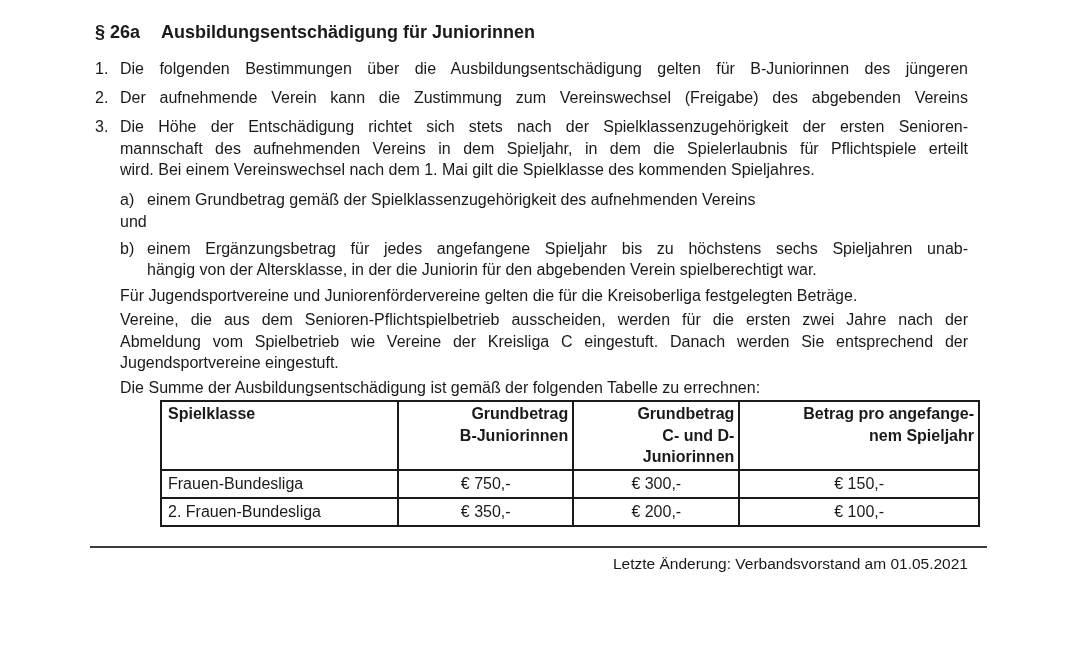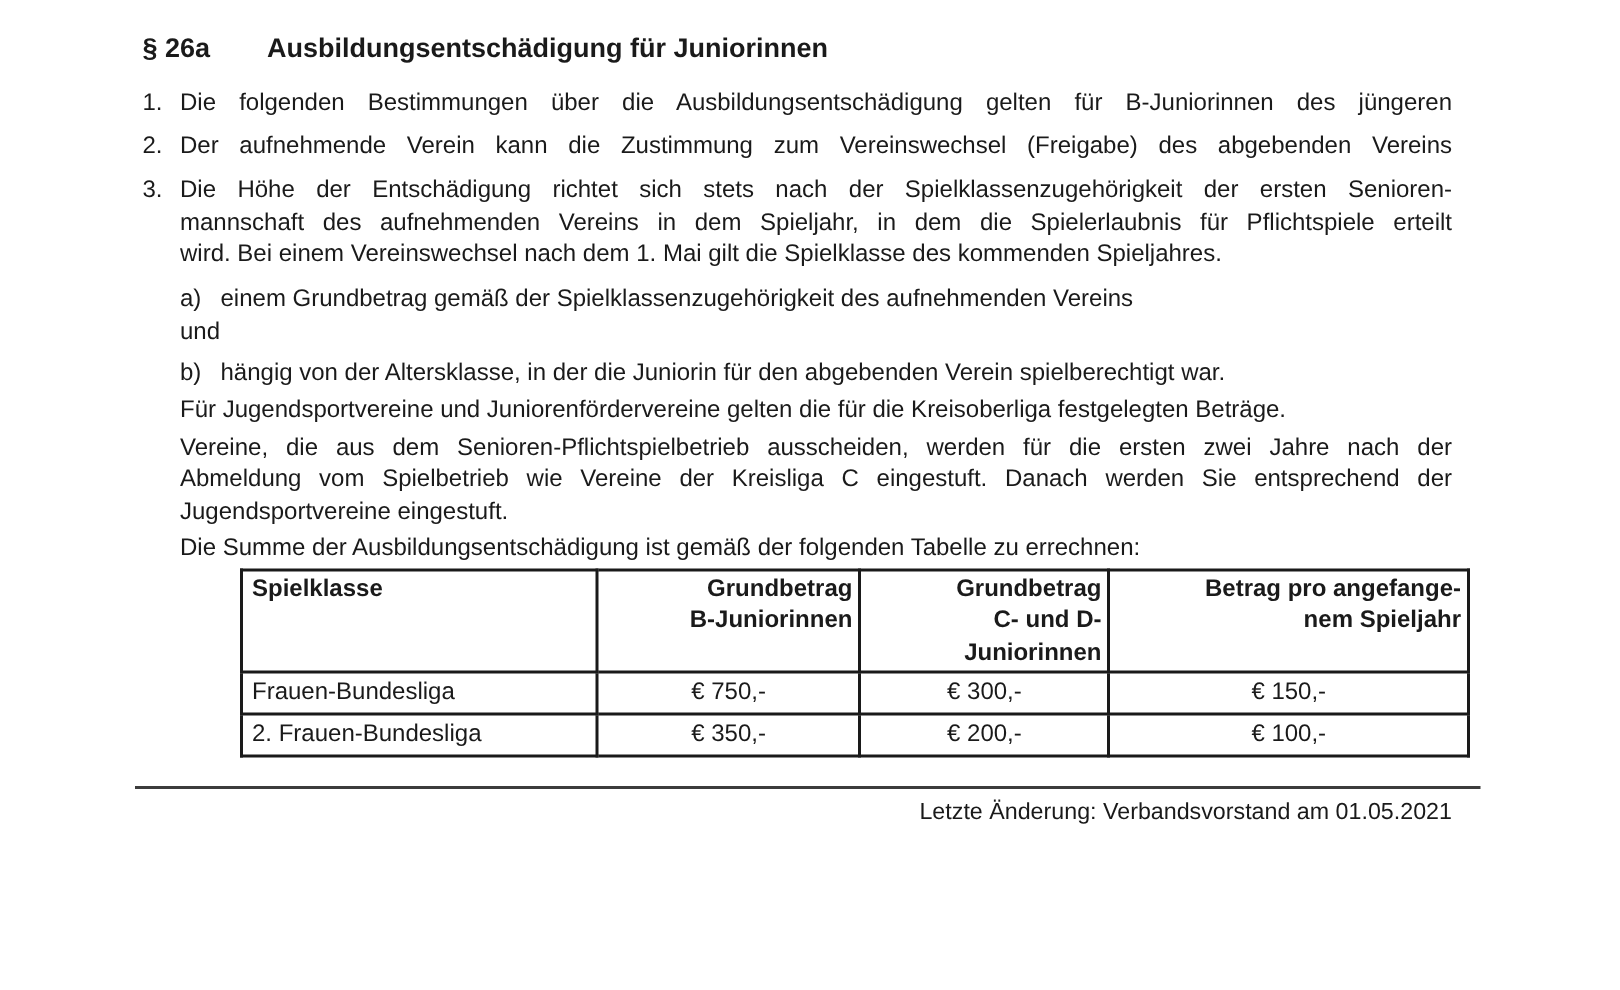--- a/index.html
+++ b/index.html
@@ -10,21 +10,20 @@
     font-family: "Liberation Sans", sans-serif;
     overflow: hidden;
   }
   .page { padding: 22px 0 0 95px; width: 873px; }
 
   .doc-title {
     display: flex;
     font-size: 18px; font-weight: bold;
     line-height: 21px;
     margin: 0 0 15px 0;
-    gap: 17px;
   }
   .doc-title .secnum { width: 66px; flex: none; }
 
   .block { display: flex; font-size: 16px; line-height: 21.5px; }
   .marker { width: 25px; flex: none; }
   .submarker { width: 27px; flex: none; }
   .content { flex: 1; min-width: 0; }
 
   .line { }
   .jl { text-align: justify; text-align-last: justify; }
@@ -123,20 +122,21 @@
   <div class="block mb1" style="margin-left:25px">
     <span class="submarker">a)</span>
     <div class="content">einem Grundbetrag gemäß der Spielklassenzugehörigkeit des aufnehmenden Vereins</div>
   </div>
 
   <div class="para mb5">und</div>
 
   <div class="block mb4" style="margin-left:25px">
     <span class="submarker">b)</span>
     <div class="content">
+      <div class="line jl">einem Ergänzungsbetrag für jedes angefangene Spieljahr bis zu höchstens sechs Spieljahren unab-</div>
       <div class="line">hängig von der Altersklasse, in der die Juniorin für den abgebenden Verein spielberechtigt war.</div>
     </div>
   </div>
 
   <div class="para mb3">Für Jugendsportvereine und Juniorenfördervereine gelten die für die Kreisoberliga festgelegten Beträge.</div>
 
   <div class="para mb3">
     <div class="line jl">Vereine, die aus dem Senioren-Pflichtspielbetrieb ausscheiden, werden für die ersten zwei Jahre nach der</div>
     <div class="line jl">Abmeldung vom Spielbetrieb wie Vereine der Kreisliga C eingestuft. Danach werden Sie entsprechend der</div>
     <div class="line">Jugendsportvereine eingestuft.</div>

